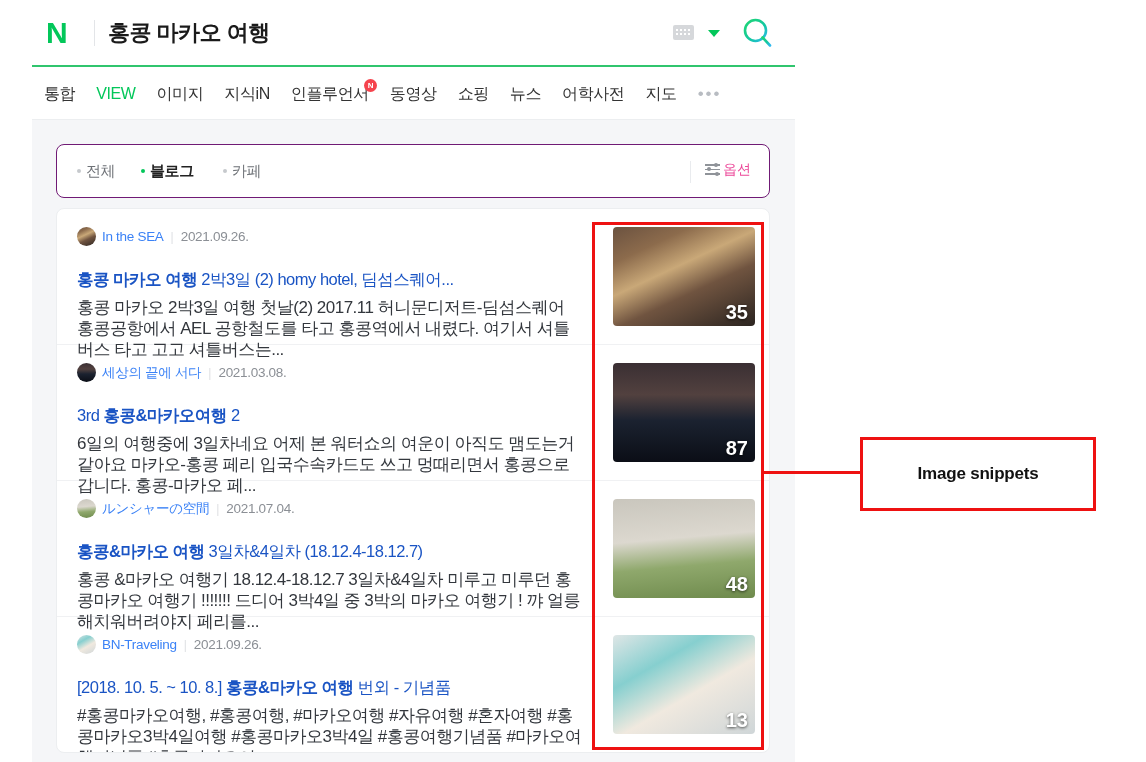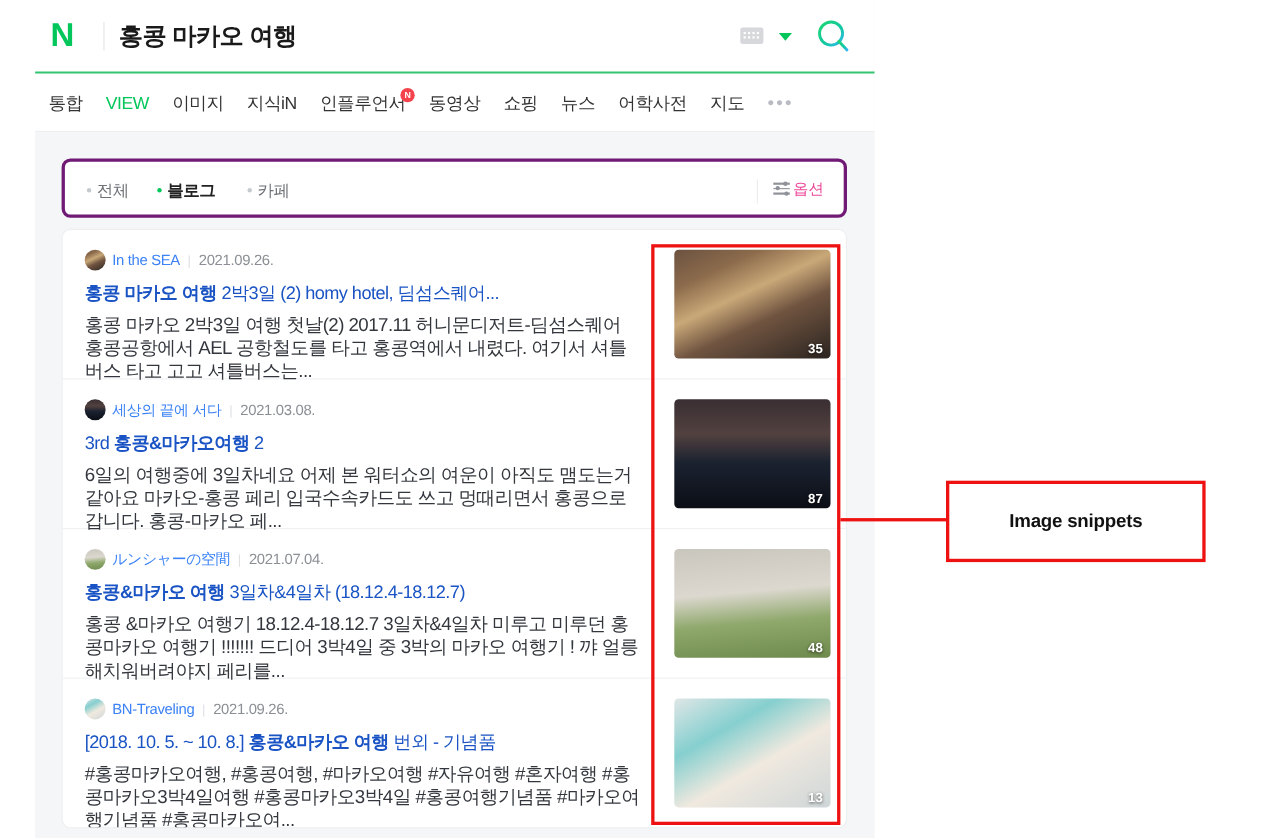--- a/index.html
+++ b/index.html
@@ -72,21 +72,21 @@
     background: #f5434d; color: #fff;
     font-size: 8px; font-weight: bold;
     line-height: 13px; text-align: center;
   }
   .nav-more { display: inline-block; color: #b8bcc2; font-size: 17px; line-height: 53px; letter-spacing: 2px; }
 
   
   .filter-bar {
     position: absolute; left: 24px; top: 144px;
     width: 714px; height: 54px;
-    background: #ffffff; border: 3px solid #701a75; border-radius: 8px; text-align: center;
+    background: #ffffff; border: 1px solid #701a75; border-radius: 8px; text-align: center;
   }
   .filter-chip {
     position: absolute; top: 17px;
     font-size: 15px; color: #6e7277; letter-spacing: -0.4px;
   }
   .filter-chip.sel { color: #222; font-weight: bold; }
   .chip-dot {
     display: inline-block; width: 4px; height: 4px; border-radius: 50%;
     background: #c6c9cd; margin-right: 5px; vertical-align: 3px;
   }
@@ -115,37 +115,37 @@
   .res-text { position: absolute; left: 20px; top: 0; width: 508px; }
   .res-meta { margin-top: 18px; height: 20px; white-space: nowrap; }
   .avatar {
     display: inline-block; width: 19px; height: 19px; border-radius: 50%;
     vertical-align: -5px; margin-right: 6px; overflow: hidden; position: relative;
   }
   .res-author { font-size: 13.5px; color: #3b82f6; letter-spacing: -0.3px; }
   .meta-bar { display: inline-block; color: #dfe1e4; margin: 0 7px; font-size: 12px; }
   .res-date { font-size: 13.5px; color: #8b8f95; letter-spacing: -0.3px; }
   .res-title {
-    margin-top: 9px; font-size: 16.5px; color: #1a54c4;
+    margin-top: 21px; font-size: 16.5px; color: #1a54c4;
     letter-spacing: -0.5px; line-height: 22px; white-space: nowrap; overflow: hidden;
   }
   .res-title b { font-weight: bold; }
   .res-desc {
     margin-top: 7px; font-size: 17px; color: #33373d;
     line-height: 21px; letter-spacing: -0.5px;
   }
   .kebab { position: absolute; right: 146px; top: 22px; width: 4px; }
   .kebab i { display: block; width: 3px; height: 3px; border-radius: 50%; background: #c9ccd1; margin-bottom: 4px; }
 
   
   .thumb-wrap { position: absolute; right: 14px; top: 18px; width: 142px; height: 99px; }
   .thumb { position: relative; width: 142px; height: 99px; border-radius: 4px; overflow: hidden; }
   .thumb-count {
     position: absolute; right: 7px; bottom: 2px;
-    color: #ffffff; font-size: 12px; font-weight: bold;
+    color: #ffffff; font-size: 20px; font-weight: bold;
     text-shadow: 0 1px 3px rgba(0,0,0,.65);
     text-align: center;
   }
 
   
   .red-box {
     position: absolute; left: 592px; top: 222px;
     width: 172px; height: 528px;
     border: 3px solid #ee1111; pointer-events: none;
   }

